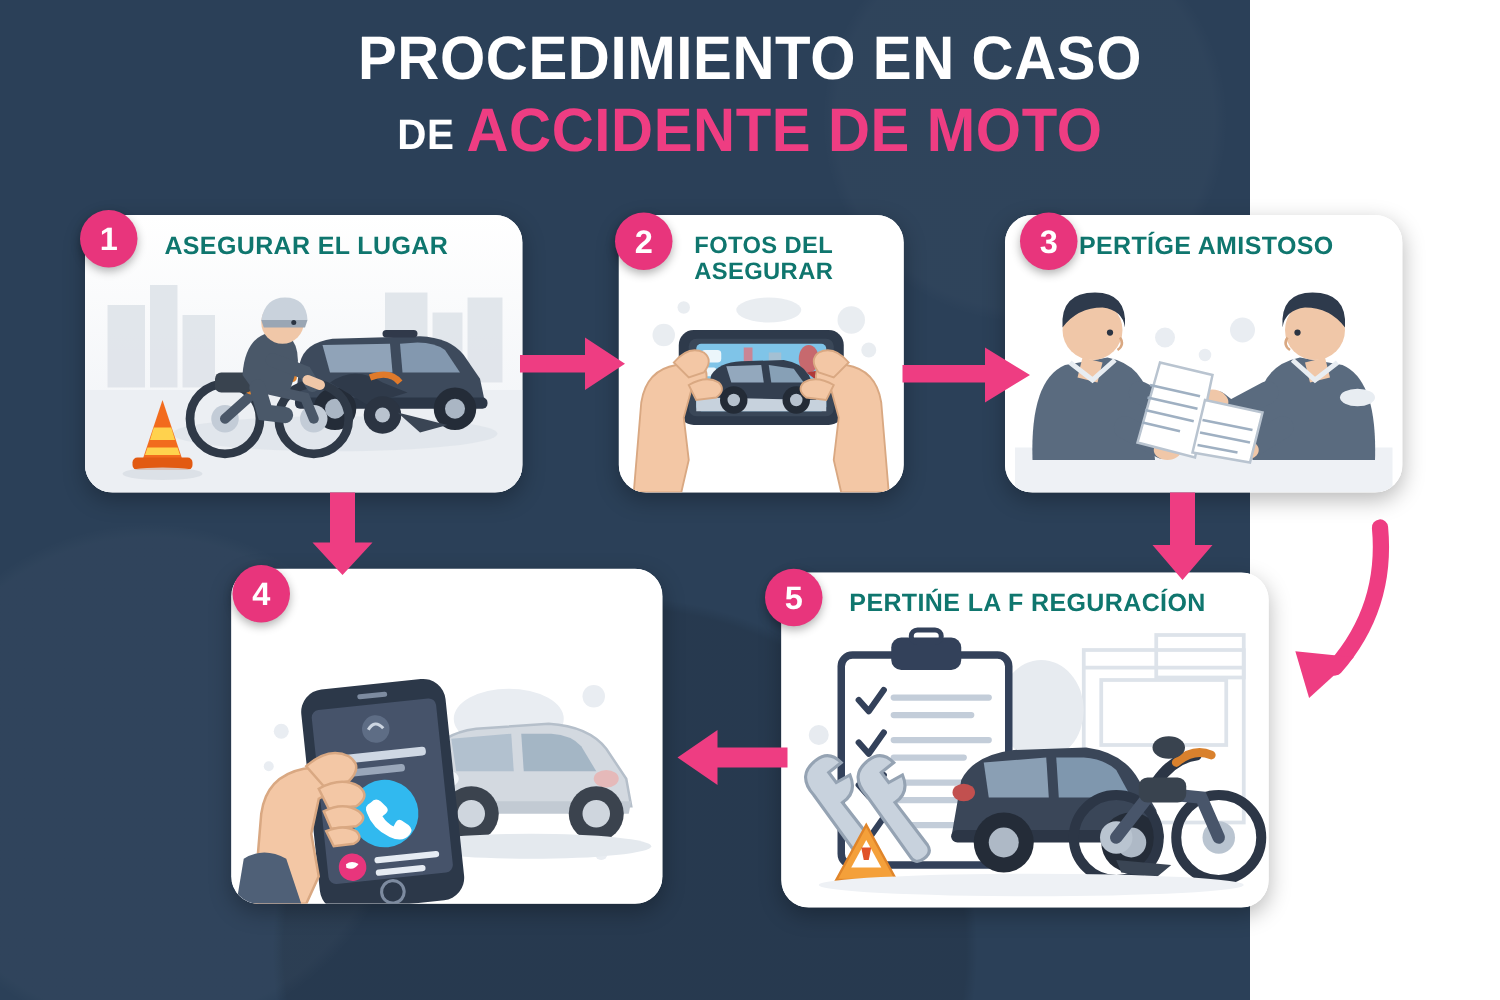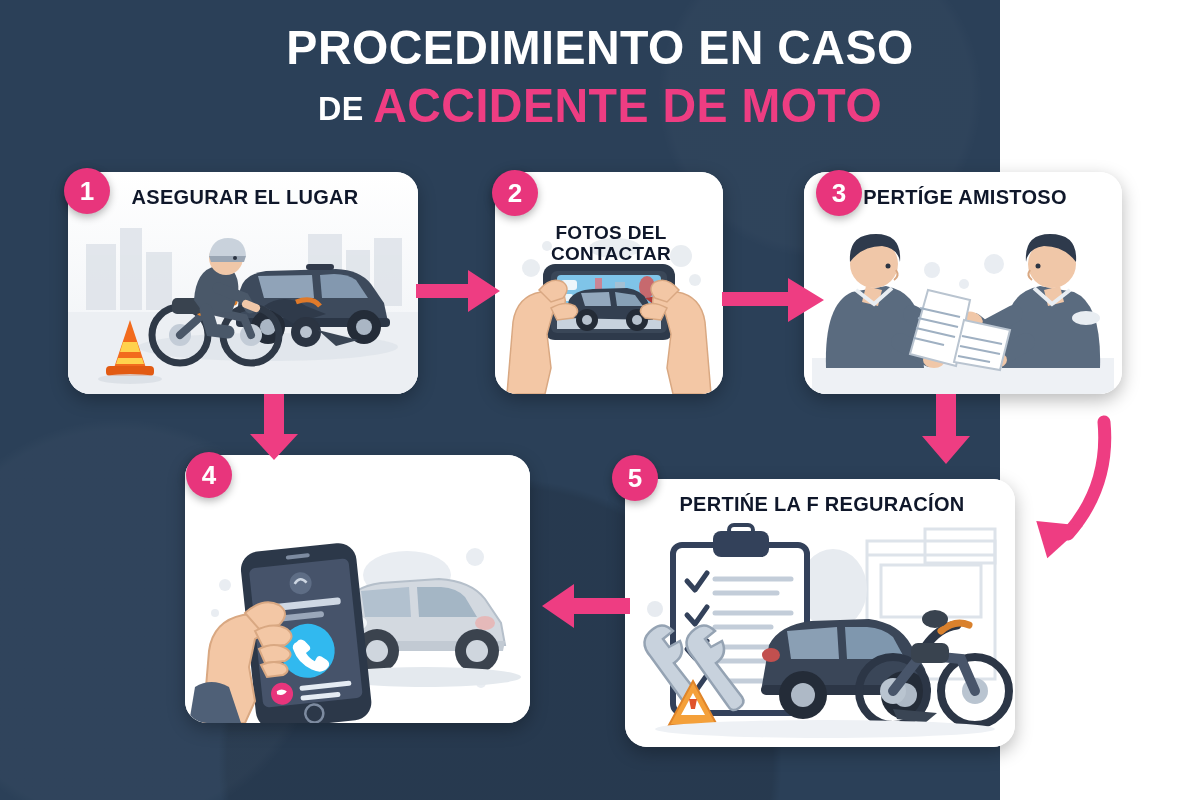--- a/index.html
+++ b/index.html
@@ -48,30 +48,30 @@
     background: #ffffff;
     border-radius: 22px;
     overflow: hidden;
     box-shadow: 0 6px 18px rgba(0,0,0,0.28);
     z-index: 3;
   }
   .card-title {
     position: absolute;
     top: 14px; left: 0; width: 100%;
     text-align: center;
-    color: #0f172a;
+    color: #0f766e;
     font-weight: 900;
     font-size: 20px;
     letter-spacing: 0.3px;
     line-height: 1.12;
     padding: 0 48px 0 52px;
     z-index: 4;
     pointer-events: none;
   }
-  .card-title.two-line { font-size: 19px; margin-top: 36px; }
+  .card-title.two-line { font-size: 19px; }
   .card-art {
     position: absolute;
     inset: 0;
     z-index: 1;
   }
 
   
   .badge {
     position: absolute;
     width: 46px; height: 46px;
@@ -235,21 +235,21 @@
 
         <g fill="#f3c7a5" stroke="#d9a882" stroke-width="1.5">
           <path d="M216 222 L210 150 Q206 124 182 120 L168 118 Q156 120 158 132 L170 140 L176 162 L172 196 L178 222 Z"></path>
           <path d="M184 118 Q172 104 160 110 Q152 116 160 126 L172 130 Z"></path>
           <path d="M172 136 Q158 128 148 134 Q142 140 150 146 L166 148 Z"></path>
         </g>
       </svg>
     </div>
     <div class="card-title two-line">
       <span>FOTOS DEL</span><br>
-      <span>CONTACTAR</span>
+      <span>ASEGURAR</span>
     </div>
   </div>
   <div class="badge" style="left:492px; top:170px;">2</div>
 
   <div class="card" style="left:804px; top:172px; width:318px; height:222px;">
     <div class="card-art">
       <svg width="318" height="222" viewBox="0 0 318 222">
         <rect width="318" height="222" fill="#ffffff"></rect>
         <g fill="#e9edf2">
             <circle cx="128" cy="98" r="8"></circle>
@@ -364,21 +364,21 @@
           <path d="M70 176 Q88 166 102 174 Q112 182 100 190 L78 192 Z"></path>
           <path d="M74 194 Q90 186 102 194 Q110 200 100 206 L80 208 Z"></path>
           <path d="M76 210 Q90 204 100 210 Q106 216 98 220 L82 222 Z"></path>
         </g>
         <path d="M4 268 L10 232 Q26 222 44 232 L56 268 Z" fill="#4f6077"></path>
       </svg>
     </div>
   </div>
   <div class="badge" style="left:186px; top:452px;">4</div>
 
-  <div class="card" style="left:625px; top:479px; width:390px; height:268px;">
+  <div class="card" style="left:625px; top:458px; width:390px; height:268px;">
     <div class="card-art">
       <svg width="390" height="268" viewBox="0 0 390 268">
         <rect width="390" height="268" fill="#ffffff"></rect>
 
         <g fill="none" stroke="#dde3ea" stroke-width="3">
           <rect x="242" y="62" width="128" height="138"></rect>
           <rect x="256" y="86" width="100" height="52"></rect>
           <line x1="242" y1="76" x2="370" y2="76"></line>
           <rect x="300" y="50" width="70" height="34"></rect>
         </g>

